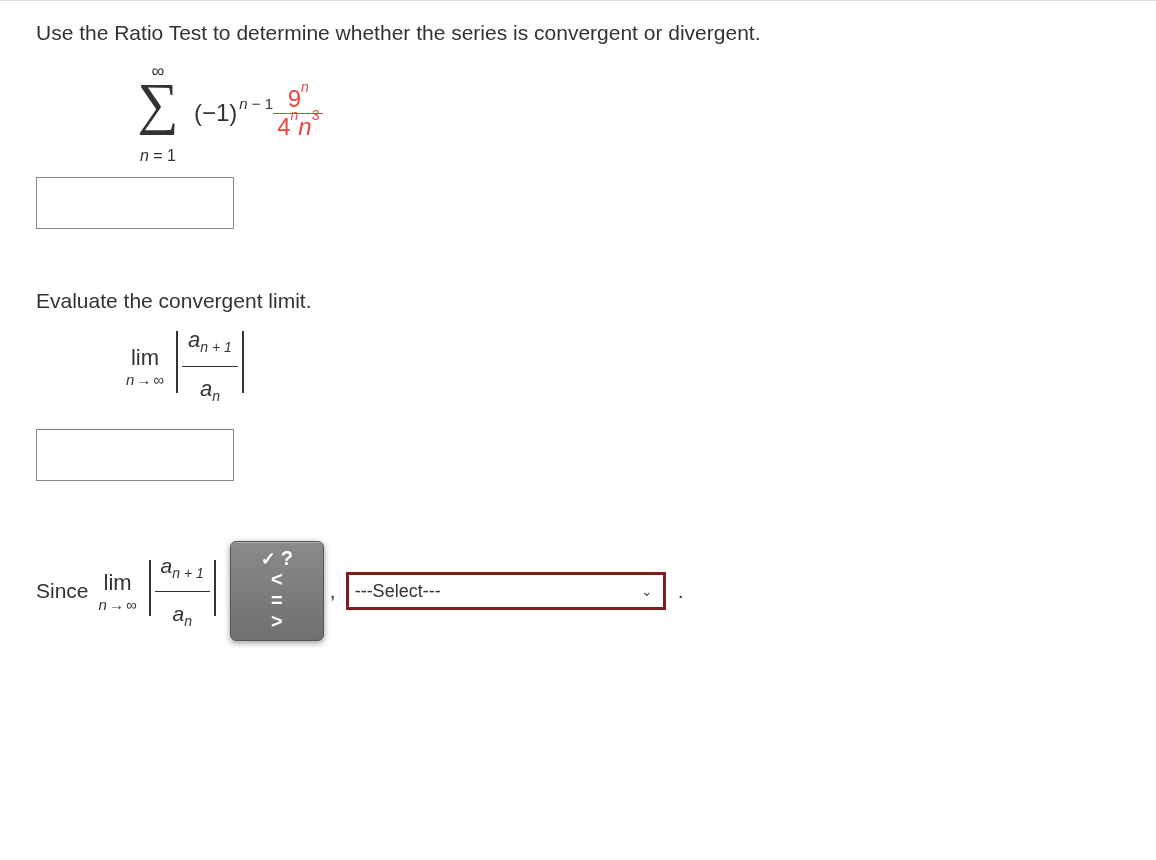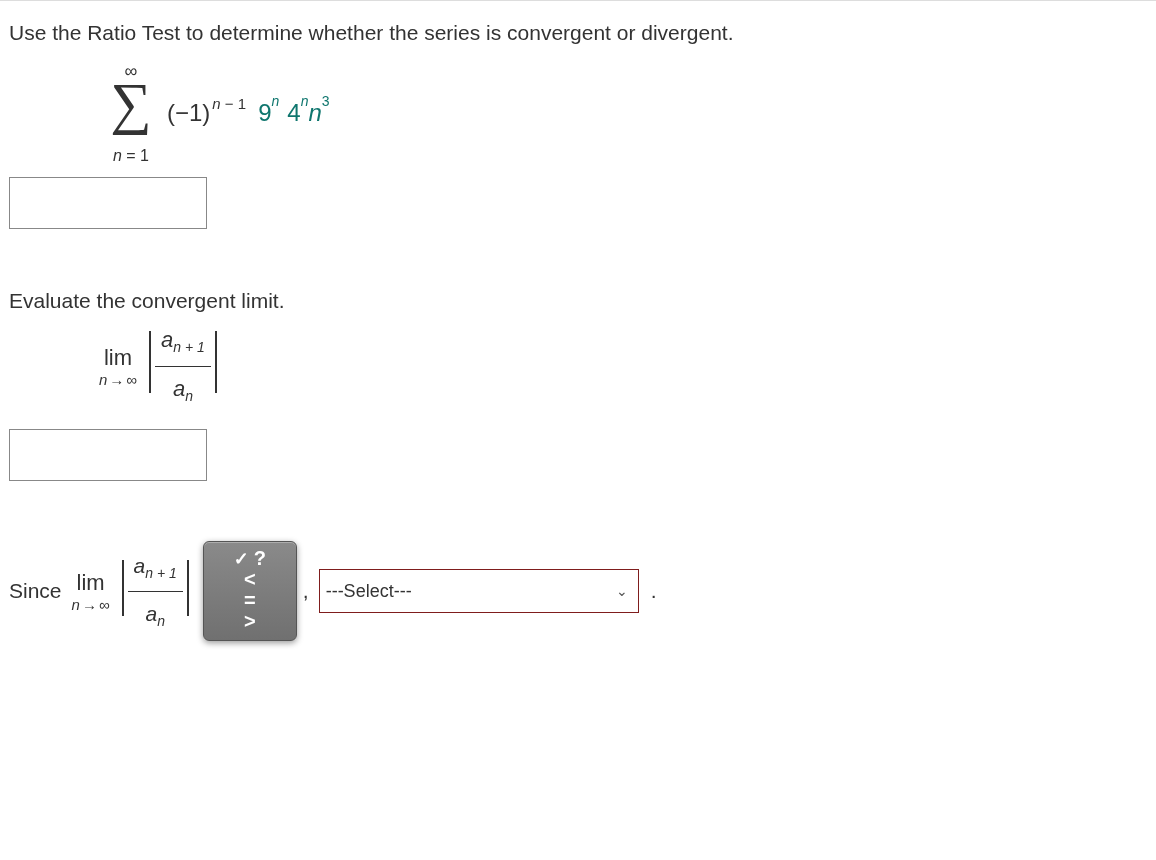--- a/index.html
+++ b/index.html
@@ -6,21 +6,21 @@
   html, body {
     margin: 0;
     padding: 0;
     font-family: Verdana, Geneva, sans-serif;
     font-size: 20px;
     color: #333;
     background: #fff;
   }
   .page {
     width: 1156px;
-    padding: 20px 9px;
+    padding: 20px 36px;
     border-top: 1px solid #ddd;
     position: relative;
   }
   .instruction {
     font-size: 21px;
     color: #333;
     margin-bottom: 22px;
   }
   .series-block {
     margin-left: 90px;
@@ -69,24 +69,24 @@
   .series-term .exp {
     font-size: 15px;
     vertical-align: super;
     position: relative;
     top: -10px;
     font-style: italic;
   }
   .series-term .exp .minus { font-style: normal; }
   .frac {
     display: inline-flex;
-    flex-direction: row;
-    align-items: center;
-    margin-left: 8px;
-    color: #0f766e;
+    flex-direction: column;
+    align-items: center;
+    margin-left: 0;
+    color: #ef4444;
   }
   .frac .num, .frac .den {
     padding: 0 4px;
     line-height: 1.1;
   }
   .frac .bar {
     width: 100%;
     border-top: 1.5px solid #c44c33;
   }
   .frac .sup {
@@ -200,22 +200,22 @@
     text-align: center;
     line-height: 1.05;
   }
   .dropdown-btn .opt.selected::before {
     content: "✓ ";
     font-size: 18px;
   }
   .comma { font-size: 21px; color: #333; margin-right: 4px;}
   .select-box {
     width: 320px;
-    height: 44px;
-    border: 1px solid #7f1d1d;
+    height: 38px;
+    border: 3px solid #7f1d1d;
     font-size: 18px;
     padding: 4px 6px;
     background: #fff;
     position: relative;
     display: inline-flex;
     align-items: center;
   }
   .select-box .chev {
     position: absolute;
     right: 10px;

